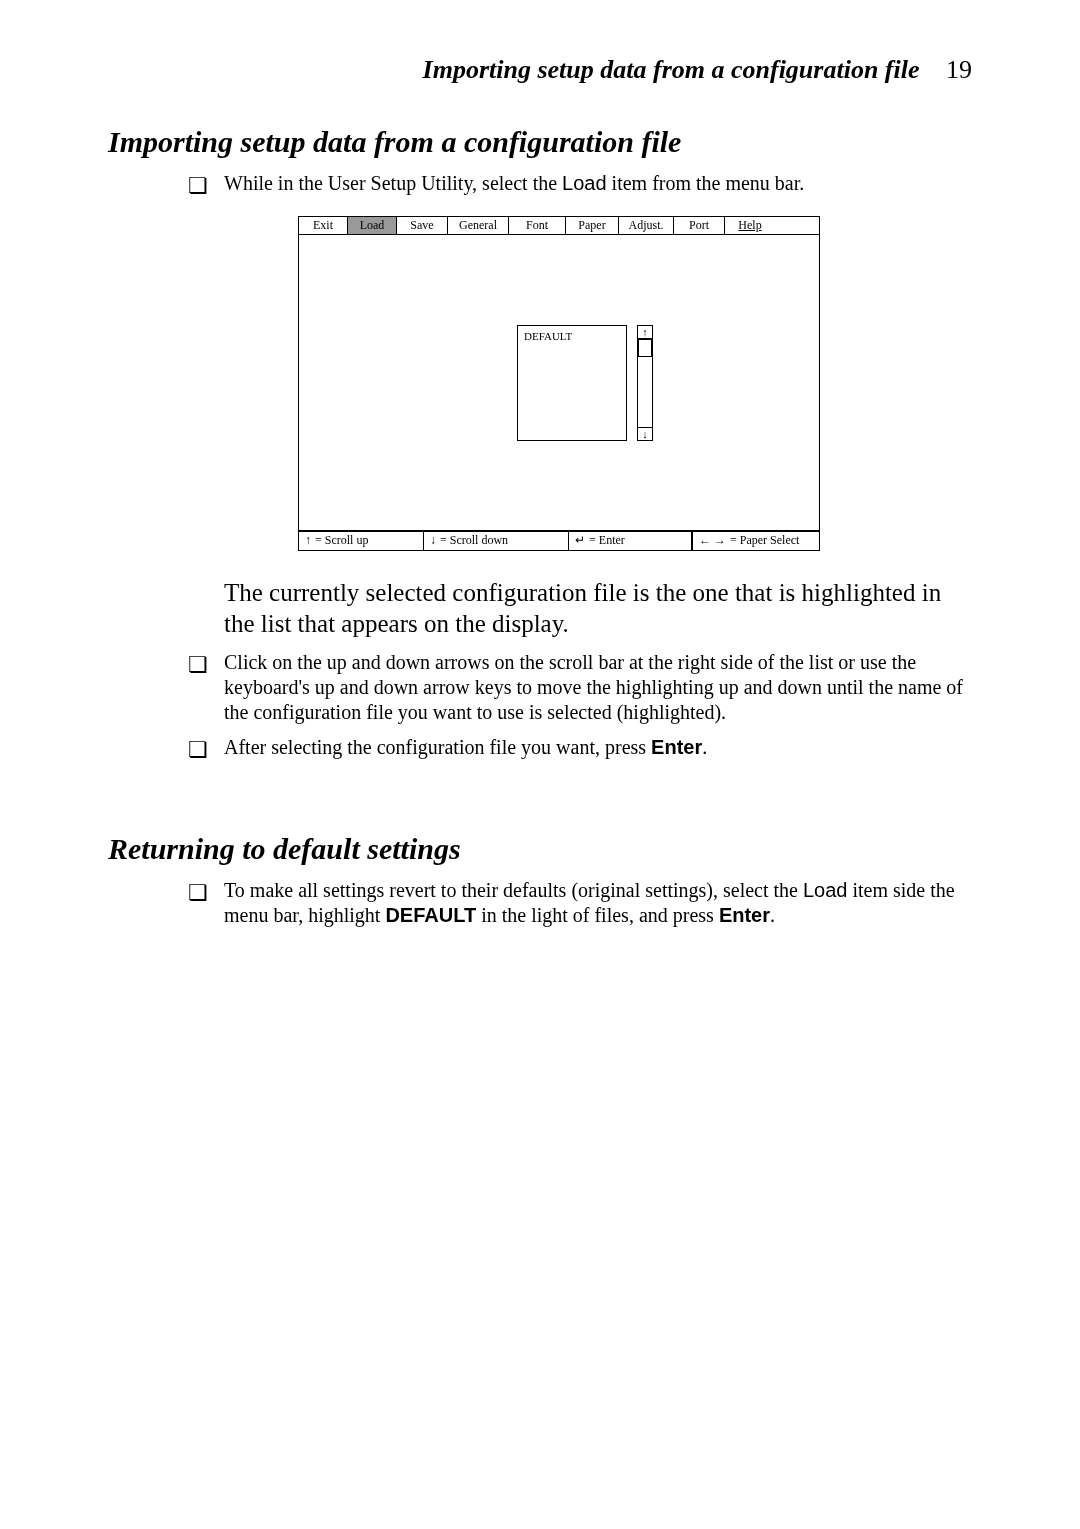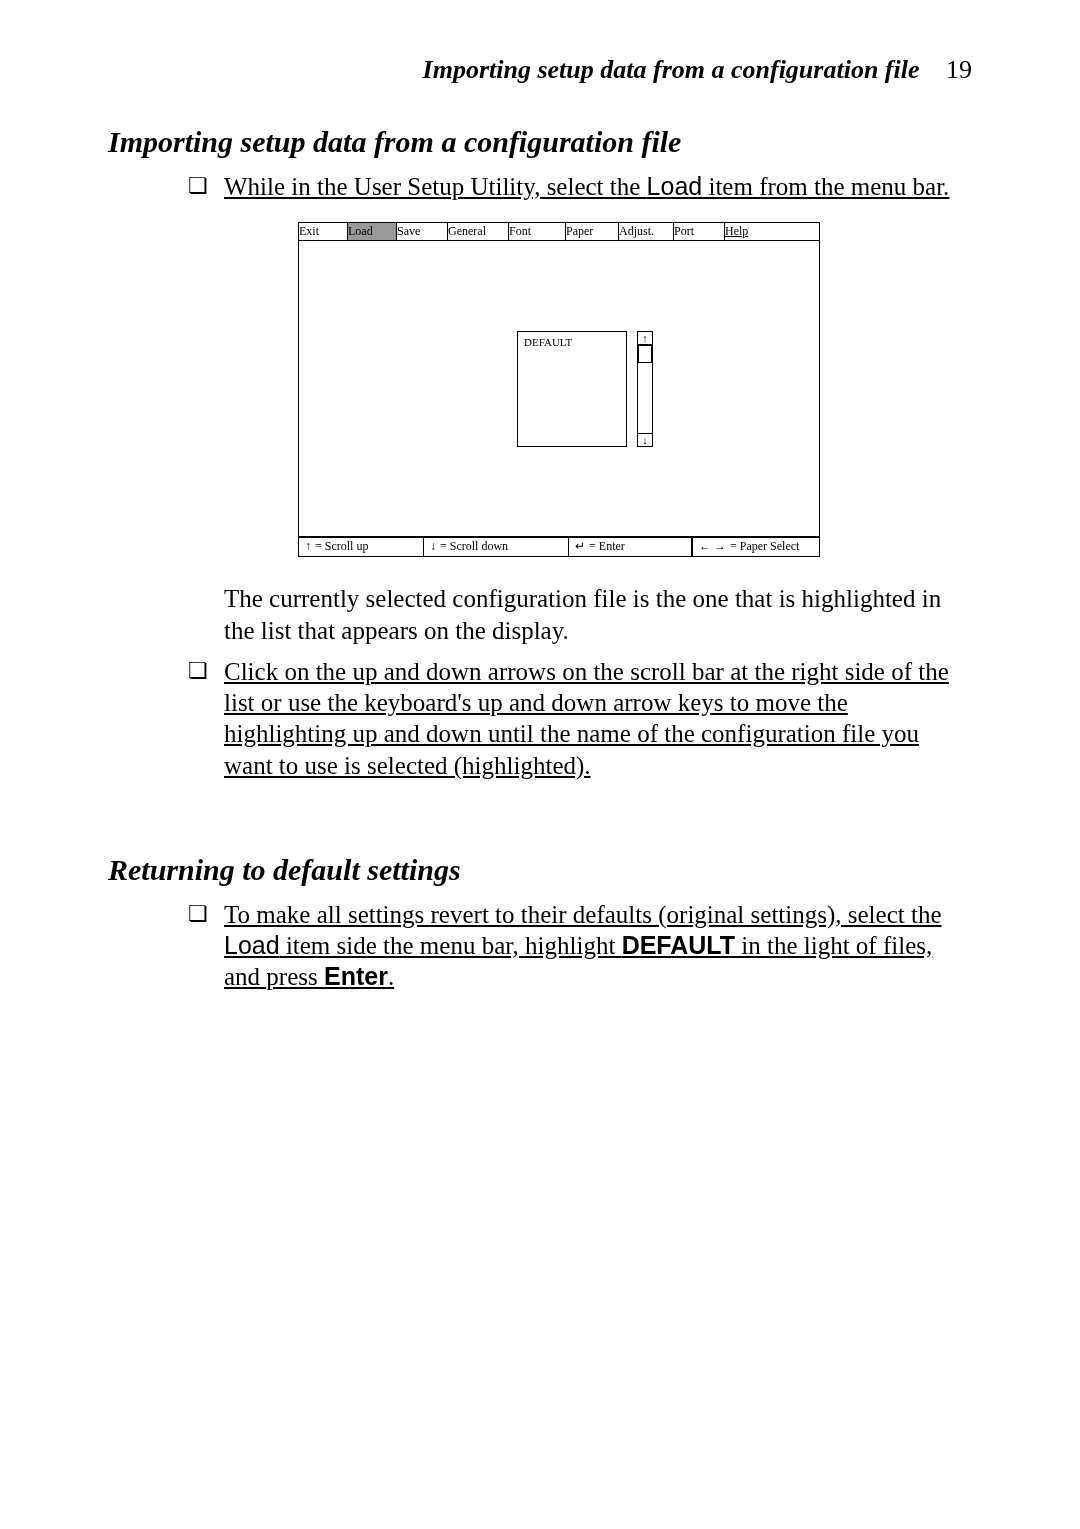--- a/index.html
+++ b/index.html
@@ -41,25 +41,24 @@
       line-height: 1.25;
       margin: 0 0 10px 0;
     }
     ul.checklist {
       list-style: none;
       margin: 0 0 20px 80px;
       padding: 0;
     }
     ul.checklist > li {
       position: relative;
-      font-size: 25px;
+      font-size: 20px;
       line-height: 1.25;
       padding-left: 36px;
       margin: 0 0 10px 0;
-      text-decoration: underline;
     }
     ul.checklist > li::before {
       content: "❏";
       position: absolute;
       left: 0;
       top: 1px;
       font-size: 22px;
       font-family: Arial, Helvetica, sans-serif;
     }
     .sans { font-family: Arial, Helvetica, sans-serif; }
@@ -73,21 +72,21 @@
     .fig {
       border: none;
     }
     .menubar {
       display: flex;
       border: 1px solid #000;
     }
     .menubar .mitem {
       font-family: "Times New Roman", Times, serif;
       font-size: 12px;
-      text-align: left;
+      text-align: center;
       padding: 1px 0;
       border-right: 1px solid #000;
       flex: 1 1 auto;
     }
     .menubar .mitem:last-child { border-right: none; text-decoration: underline; }
     .mitem.selected { background: #999; }
     .mitem.w-exit   { flex: 0 0 48px; }
     .mitem.w-load   { flex: 0 0 48px; }
     .mitem.w-save   { flex: 0 0 50px; }
     .mitem.w-general{ flex: 0 0 60px; }
@@ -237,20 +236,23 @@
       </div>
     </div>
   </div>
 
   <div class="body-block">
     <p class="body-text">The currently selected configuration file is the one that is highlighted in the list that appears on the display.</p>
   </div>
 
   <ul class="checklist">
     <li>Click on the up and down arrows on the scroll bar at the right side of the list or use the keyboard's up and down arrow keys to move the highlighting up and down until the name of the configuration file you want to use is selected (highlighted).</li>
+    <li>
+      <span>After selecting the configuration file you want, press </span><span class="sans bold">Enter</span><span>.</span>
+    </li>
   </ul>
 
   <div class="section2-gap"></div>
 
   <h1 class="section">Returning to default settings</h1>
 
   <ul class="checklist">
     <li>
       <span>To make all settings revert to their defaults (original settings), select the </span><span class="sans">Load</span><span> item side the menu bar, highlight </span><span class="sans bold">DEFAULT</span><span> in the light of files, and press </span><span class="sans bold">Enter</span><span>.</span>
     </li>

